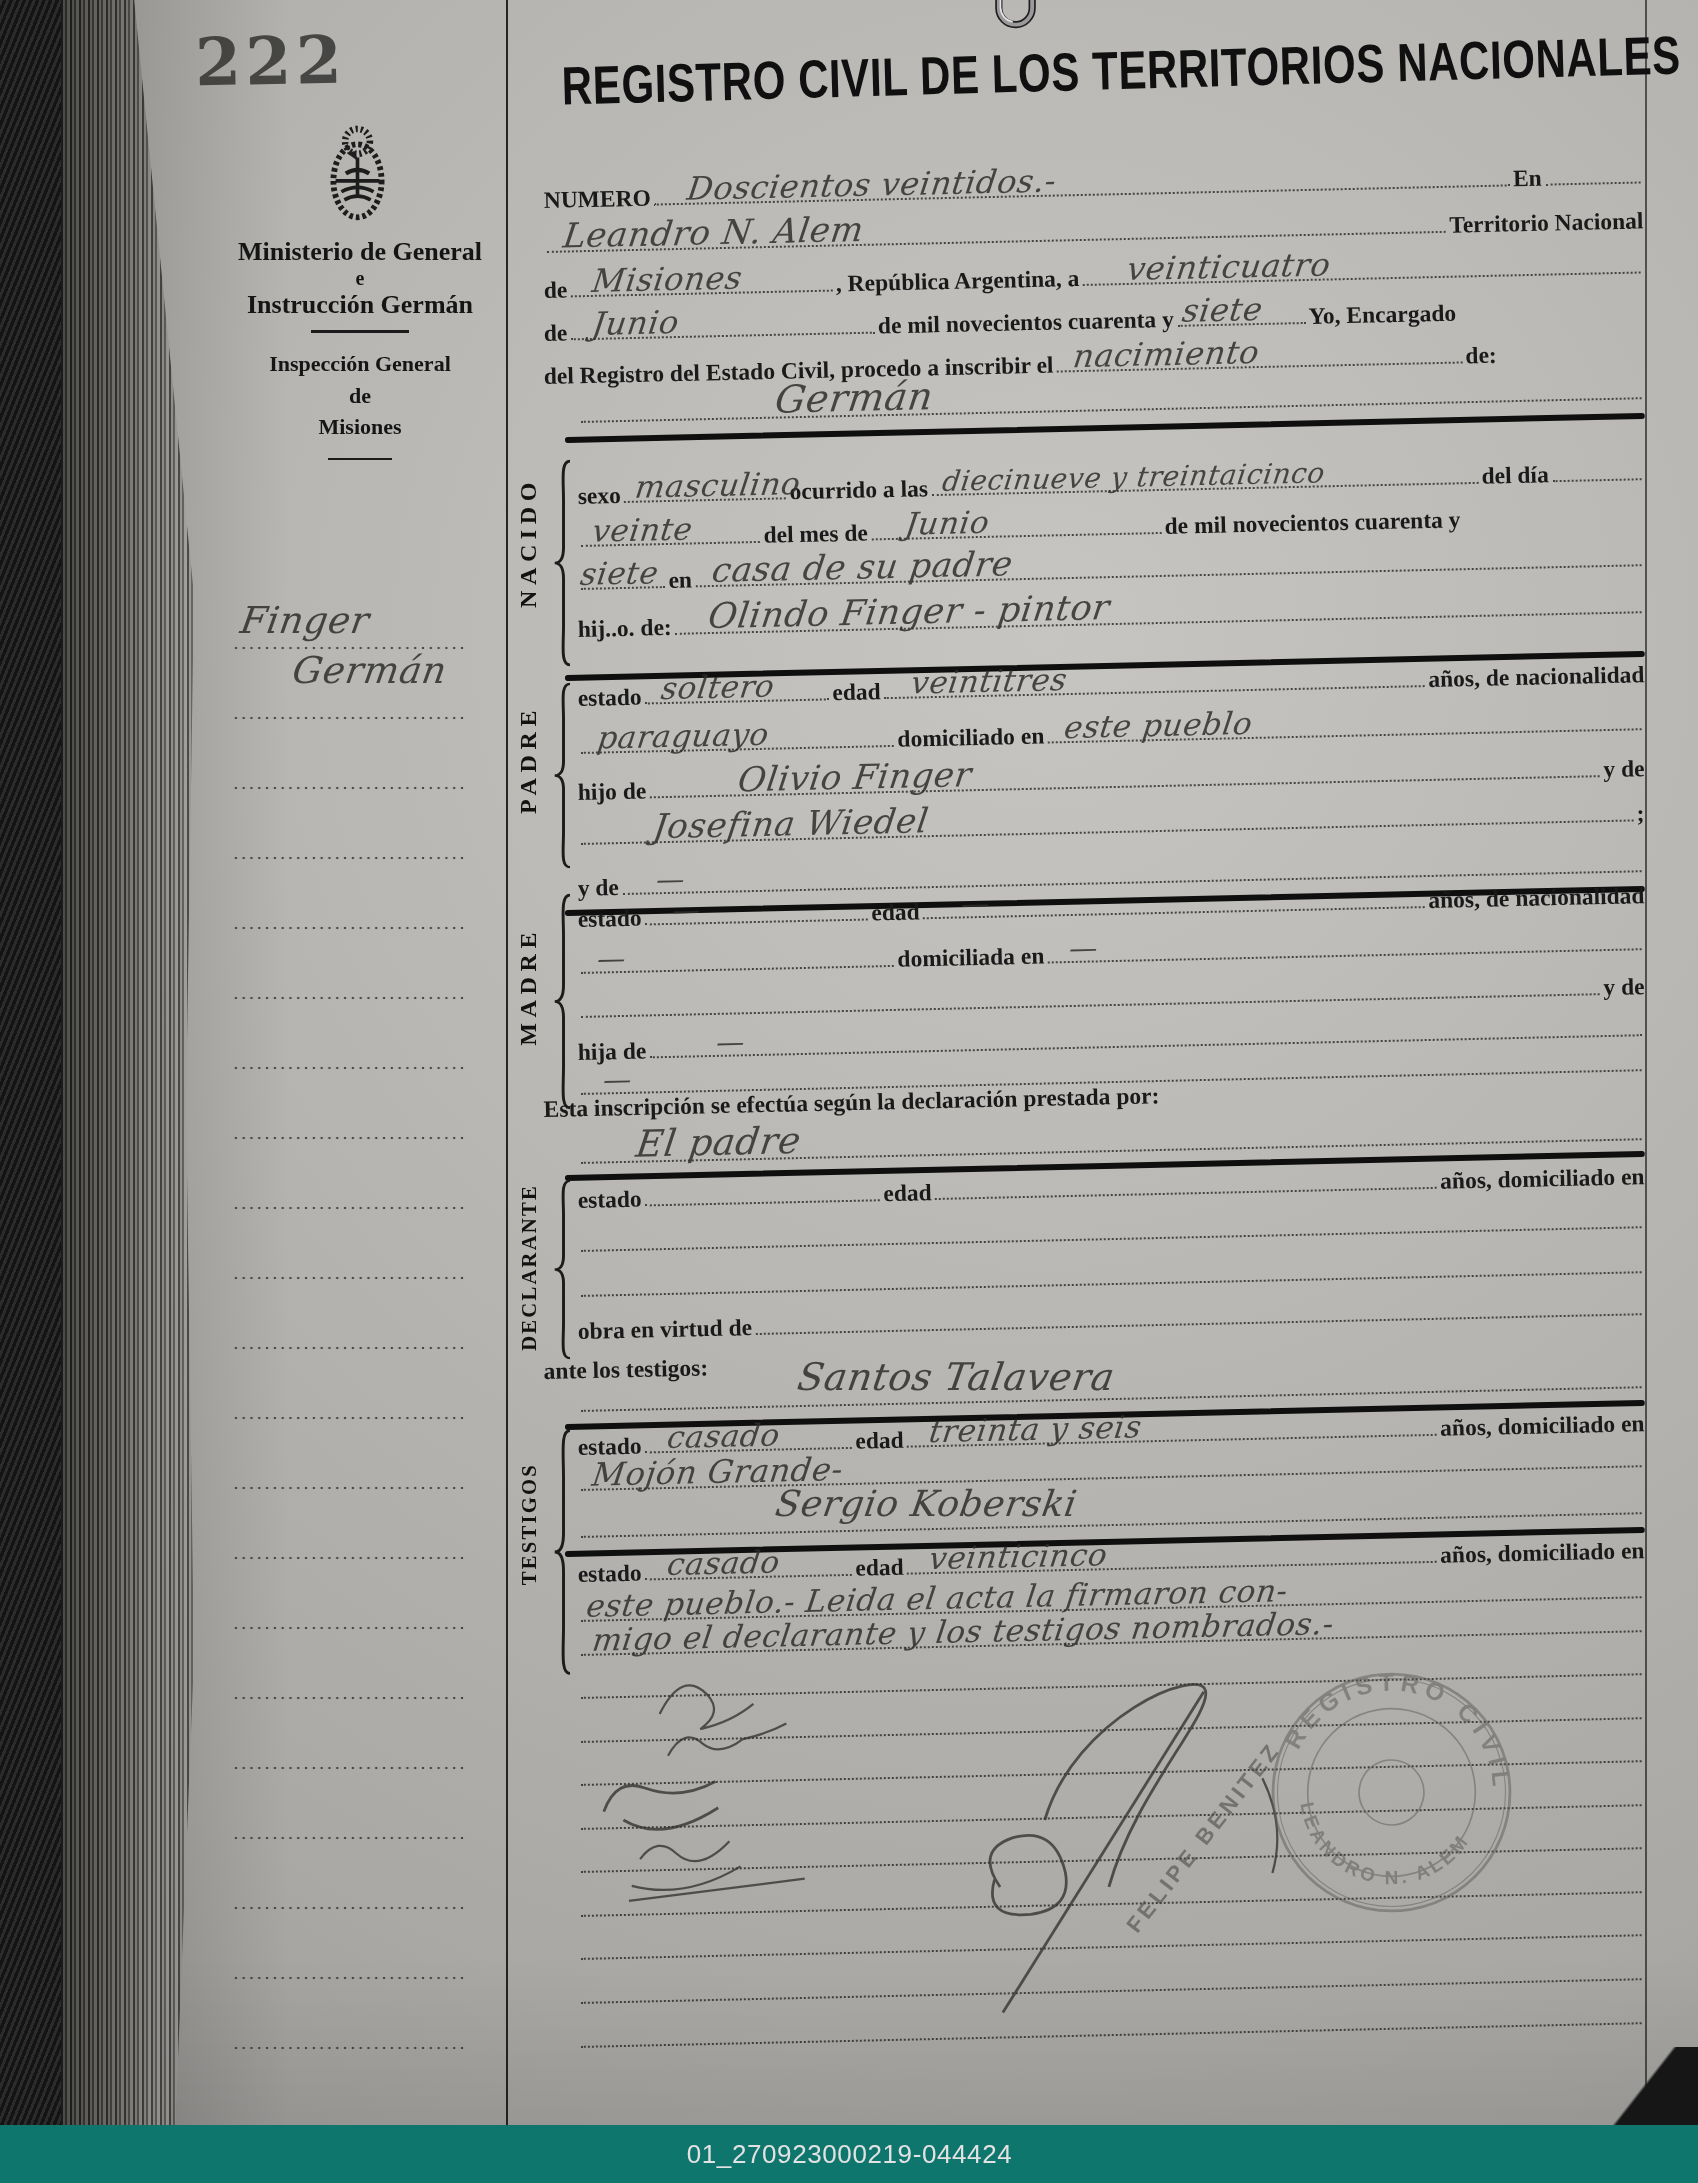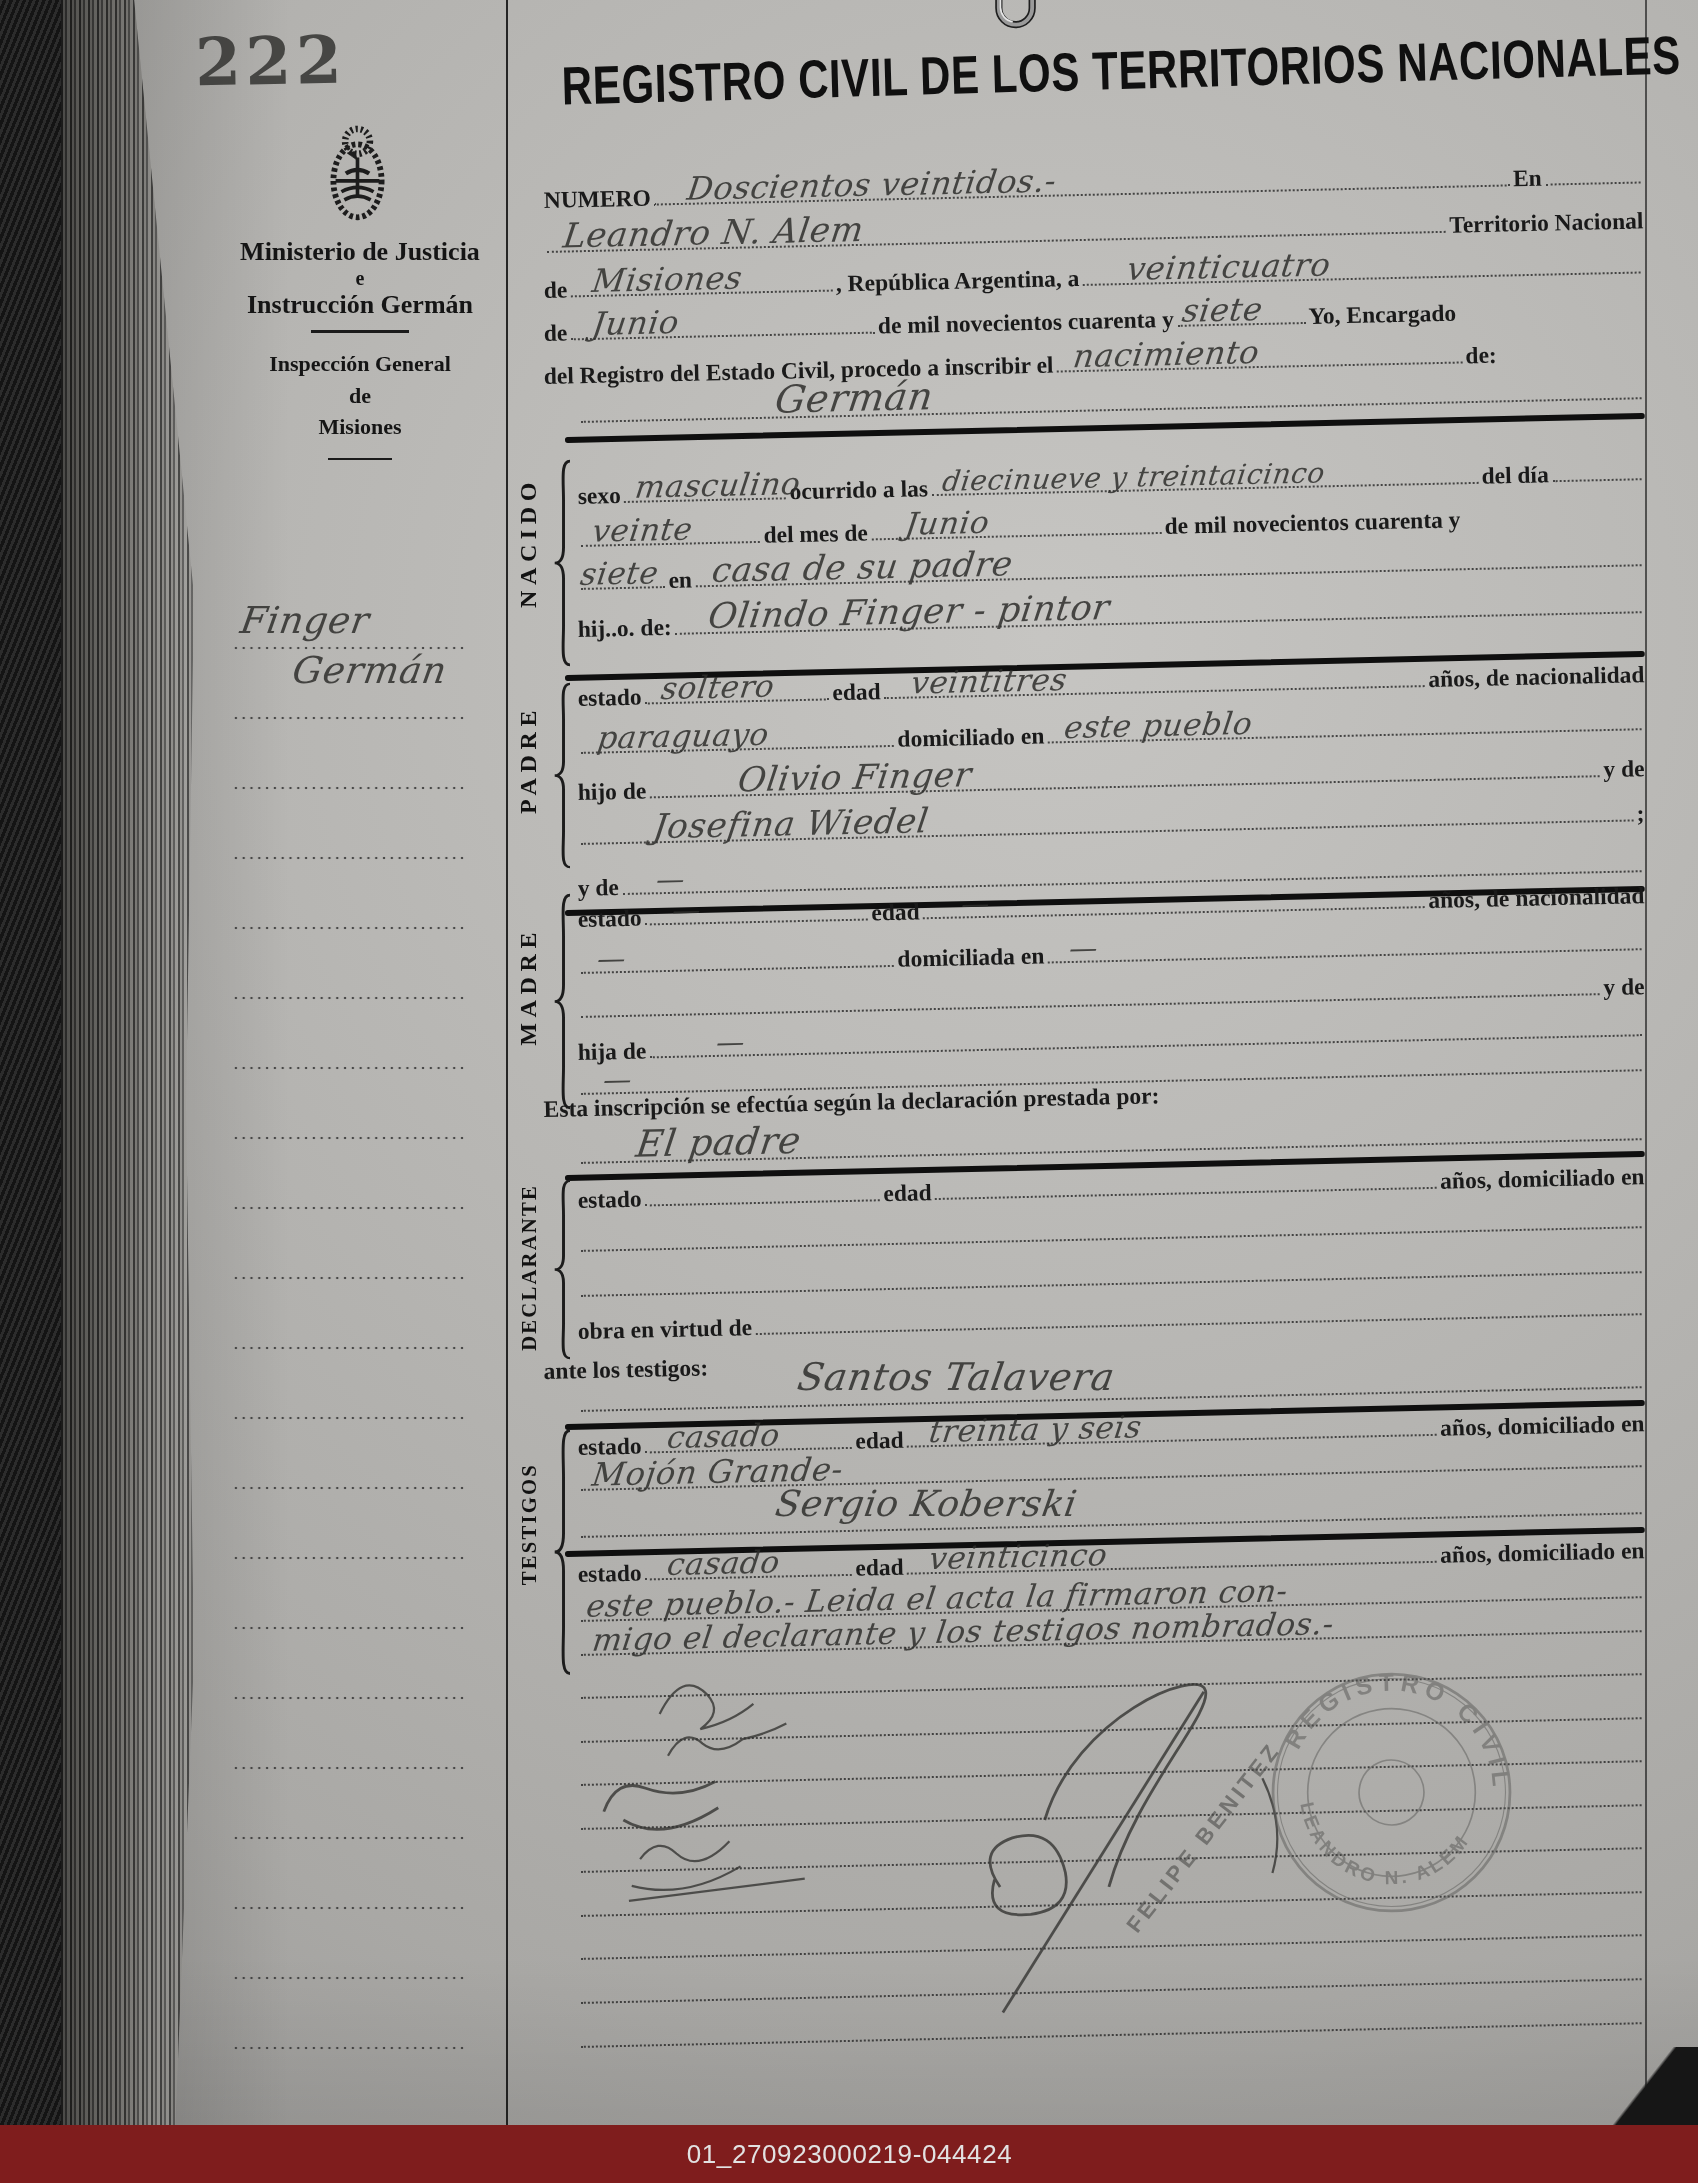--- a/index.html
+++ b/index.html
@@ -13,21 +13,21 @@
                linear-gradient(0deg, rgba(0,0,0,.08), rgba(0,0,0,0) 8%);}
   .spine{position:absolute;left:0;top:0;width:66px;height:2183px;
     background:repeating-linear-gradient(112deg,#2c2c2c 0 2.8px,#141414 2.8px 6.1px);}
   .edges{position:absolute;left:61px;top:0;width:133px;height:2125px;
     background:repeating-linear-gradient(90deg, rgba(5,5,5,.55) 0 1.7px, rgba(130,128,124,.28) 1.7px 3.9px,
                rgba(25,25,25,.45) 3.9px 6.1px, rgba(165,163,158,.22) 6.1px 9px),
                linear-gradient(90deg,#353533 0%,#5a5956 35%,#8b8a87 72%, rgba(170,169,165,0) 100%);
     clip-path:polygon(0 0,55% 0,100% 28%,94% 52%,100% 78%,86% 100%,0 100%);}
   .corner-br{position:absolute;right:0;bottom:58px;width:128px;height:78px;
     background:linear-gradient(128deg, rgba(0,0,0,0) 54%, #161616 56%);}
-  .footer-bar{position:absolute;left:0;bottom:0;width:100%;height:58px;background:#7f1d1d;
+  .footer-bar{position:absolute;left:0;bottom:0;width:100%;height:58px;background:#0f766e;
     display:flex;align-items:center;justify-content:center;}
   .footer-bar span{font-family:"Liberation Sans",sans-serif;font-size:26px;color:#e2e2e2;letter-spacing:0.6px;}
   .vrule-l{position:absolute;left:506px;top:0;width:2.2px;height:2125px;background:rgba(12,12,12,.85);}
   .vrule-r{position:absolute;left:1645px;top:0;width:1.7px;height:2125px;background:rgba(25,25,25,.65);}
   
   .pagenum{position:absolute;left:195px;top:22.3px;font-family:"DejaVu Serif",serif;font-weight:700;
     font-size:66px;color:rgba(55,55,52,.88);letter-spacing:4.5px;transform:rotate(-1deg);}
   .leftcol{position:absolute;left:198px;top:237px;width:324px;text-align:center;color:#151515;}
   .min-line{font-weight:700;font-size:26px;line-height:1.12;}
   .min-e{font-weight:700;font-size:20px;line-height:1.2;}
@@ -98,21 +98,21 @@
       <line x1="20" y1="80" x2="80" y2="80" stroke-width="5"></line>
       <line x1="50" y1="48" x2="50" y2="100" stroke-width="5"></line>
       <path d="M50,52 l-14,-10 l10,-2 z" fill="#1d1d1d"></path>
       <path d="M34,70 q16,-10 32,0" stroke-width="6"></path>
       <path d="M28,95 q22,-12 44,0" stroke-width="5"></path>
       <path d="M32,106 q18,-10 36,0" stroke-width="5"></path>
     </g>
   </svg>
 
   <div class="leftcol">
-    <div class="min-line">Ministerio de Justicia</div>
+    <div class="min-line">Ministerio de General</div>
     <div class="min-e">e</div>
     <div class="min-line">Instrucción Germán</div>
     <div class="divider"></div>
     <div class="insp-line">Inspección General</div>
     <div class="insp-line">de</div>
     <div class="insp-line">Misiones</div>
     <div class="divider2"></div>
   </div>
 
   <span class="hw margin-surname">Finger</span>

